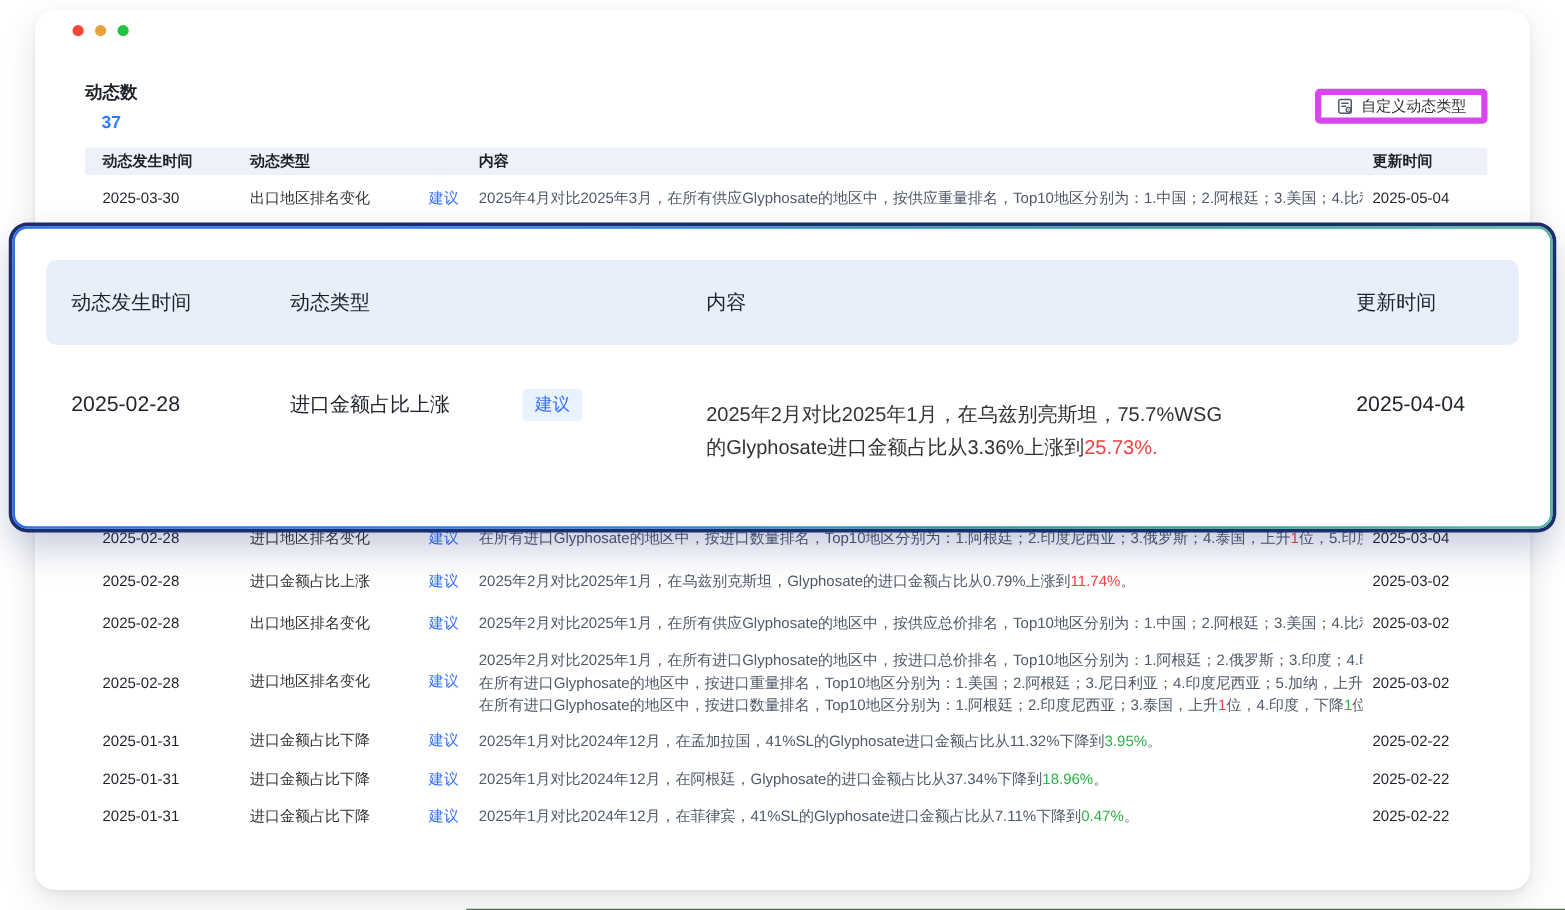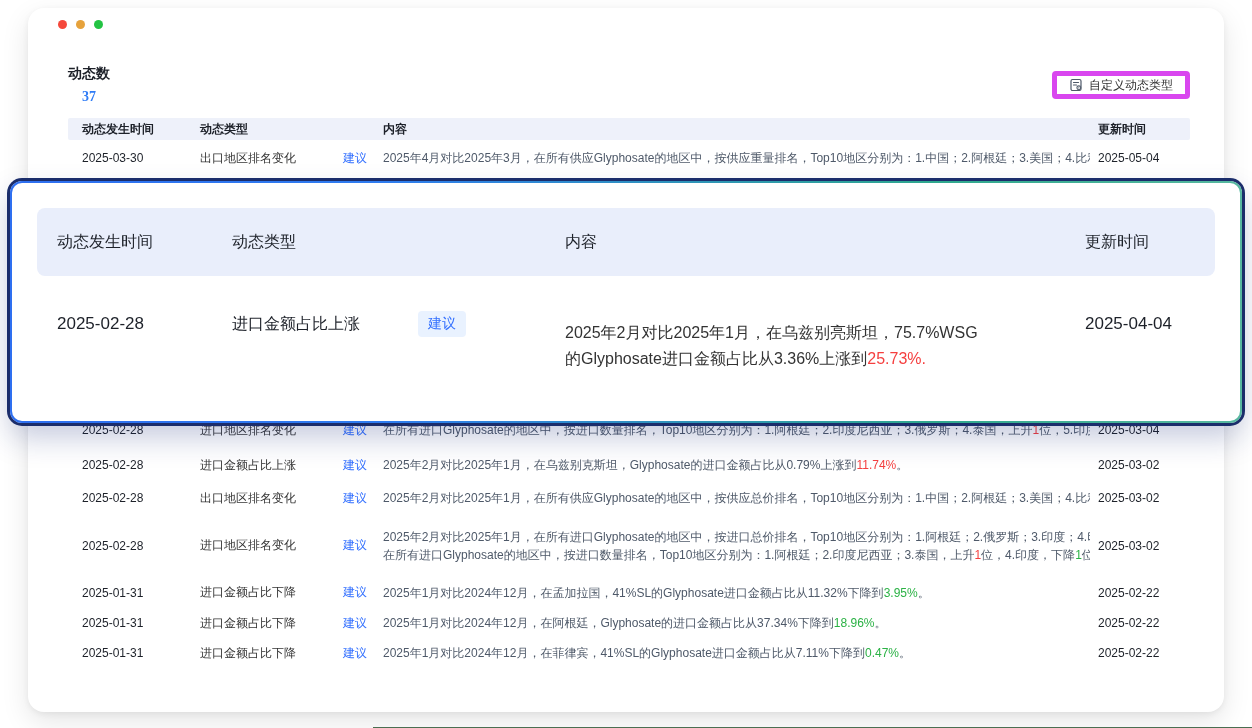--- a/index.html
+++ b/index.html
@@ -13,21 +13,21 @@
     position:absolute;left:28px;top:8px;width:1196px;height:704px;
     background:#fff;border-radius:16px;
     box-shadow:0 2px 6px rgba(0,0,0,.06),0 10px 28px rgba(0,0,0,.10);
   }
   .traffic{position:absolute;left:30px;top:12px;display:flex;gap:9px;}
   .dot{width:9px;height:9px;border-radius:50%;}
   .dot.red{background:#f5483b}.dot.yellow{background:#e6a23c}.dot.green{background:#23c343}
 
   .toolbar{position:absolute;left:40px;right:34px;top:62px;height:30px;display:flex;align-items:center;justify-content:space-between;}
   .count-wrap{font-size:14px;font-weight:bold;color:#1d2129;display:flex;gap:6px;align-items:center;flex-direction:column;}
-  .count-num{color:#2f7cf6;font-family:Liberation Serif, serif;}
+  .count-num{color:#2f7cf6;}
   .btn{
     display:flex;align-items:center;gap:6px;height:28px;padding:0 12px;
     border:5px solid #d946ef;border-radius:4px;background:#fff;
     font-size:12px;color:#333;cursor:pointer;
   }
   .btn svg{display:block;}
 
   .table{position:absolute;left:40px;top:110px;width:1122px;}
   .thead,.trow{display:grid;grid-template-columns:127px 180px 715px 100px;align-items:center;}
   .thead{height:22px;background:#eef1fa;font-size:12px;font-weight:bold;color:#1d2129;border-radius:2px;}
@@ -178,20 +178,21 @@
     </div>
 
     <div class="trow">
       <div class="c-date">2025-02-28</div>
       <div class="c-type">
         <span>进口地区排名变化</span>
         <span class="advice-link">建议</span>
       </div>
       <div class="c-content">
             <div class="cline"><span class="seg-n">2025年2月对比2025年1月，在所有进口Glyphosate的地区中，按进口总价排名，Top10地区分别为：1.阿根廷；2.俄罗斯；3.印度；4.印度尼西亚；...</span></div>
+            <div class="cline"><span class="seg-n">在所有进口Glyphosate的地区中，按进口重量排名，Top10地区分别为：1.美国；2.阿根廷；3.尼日利亚；4.印度尼西亚；5.加纳，上升</span></div>
             <div class="cline"><span class="seg-n">在所有进口Glyphosate的地区中，按进口数量排名，Top10地区分别为：1.阿根廷；2.印度尼西亚；3.泰国，上升</span><span class="seg-red">1</span><span class="seg-n">位，4.印度，下降</span><span class="seg-green">1</span><span class="seg-n">位，5.俄罗斯...</span></div>
           </div>
       <div class="c-updated">2025-03-02</div>
     </div>
 
     <div class="trow">
       <div class="c-date">2025-01-31</div>
       <div class="c-type">
         <span>进口金额占比下降</span>
         <span class="advice-link">建议</span>

